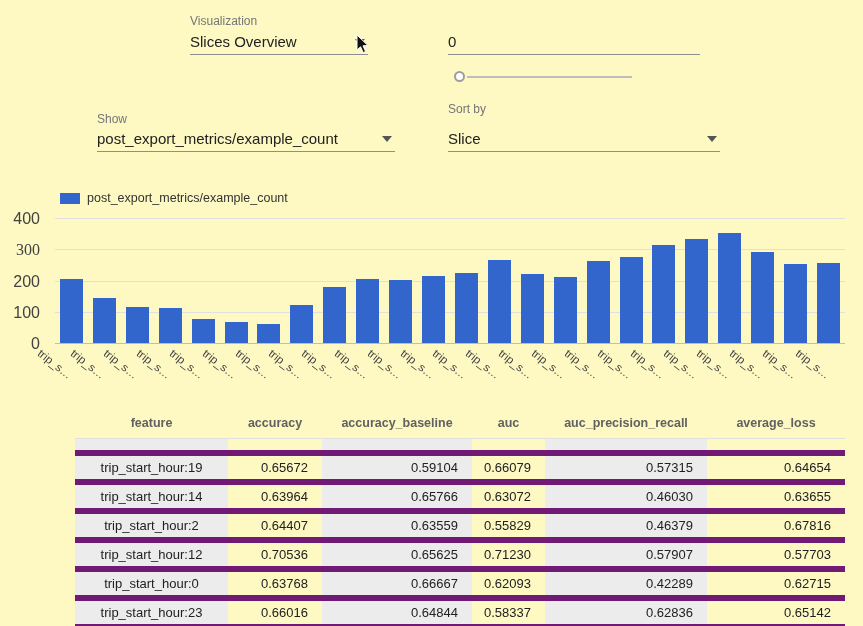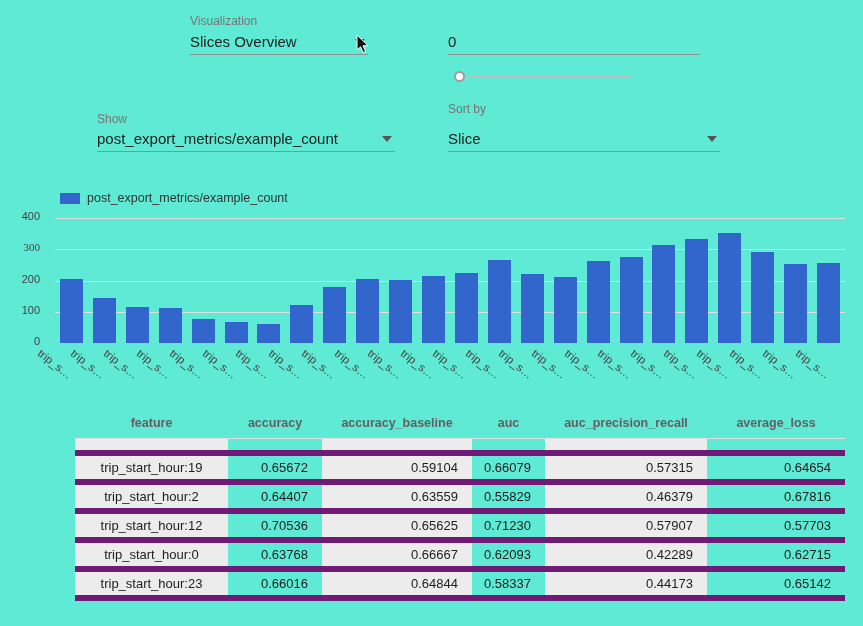--- a/index.html
+++ b/index.html
@@ -1,39 +1,39 @@
 <!DOCTYPE html>
 <html><head>
 <meta charset="utf-8">
 <style>
   *{margin:0;padding:0;box-sizing:border-box}
   html,body{background:#fff}
   body{font-family:"Liberation Sans","DejaVu Sans",sans-serif}
-  .page{position:relative;width:863px;height:626px;background:#5eead4;overflow:hidden}
+  .page{position:relative;width:863px;height:626px;background:#fef9c3;overflow:hidden}
 
   .ctrl-label{position:absolute;font-size:12px;color:#757575;white-space:nowrap}
   .dropdown{position:absolute;height:26px;border-bottom:1px solid #8f8f8f;display:flex;align-items:center;justify-content:space-between;cursor:pointer}
   .dd-value{font-size:15px;color:#212121;white-space:nowrap}
   .dd-arrow{width:0;height:0;border-left:5px solid transparent;border-right:5px solid transparent;border-top:6px solid #555;margin-right:3px;flex:0 0 auto}
 
   .underline-input{position:absolute;border-bottom:1px solid #8f8f8f;height:26px}
   .underline-input input{border:none;outline:none;font-size:15px;color:#212121;width:100%;height:100%;font-family:inherit;background:transparent;padding:0}
 
   .slider-track{position:absolute;height:2px;background:#bdbdbd}
   .slider-thumb{position:absolute;width:11px;height:11px;border:2px solid #9e9e9e;border-radius:50%;background:#fff}
 
   .legend{position:absolute;display:flex;align-items:center;gap:7px}
   .legend-swatch{width:20px;height:11px;display:inline-block;background:#3366cc}
   .legend-label{font-size:12.5px;color:#333}
 
   .plot{position:absolute;left:55px;top:218px;width:790px;height:125px}
   .gridline{position:absolute;left:0;right:0;height:1px;background:#e0e0e0}
   .bar{position:absolute;bottom:0;width:23px}
   .y-axis{position:absolute;left:0;top:218px;width:48px;height:125px}
-  .ytick{position:absolute;right:8px;font-size:11px;color:#424242;white-space:nowrap}
+  .ytick{position:absolute;right:8px;font-size:16px;color:#424242;white-space:nowrap}
   .x-axis{position:absolute;left:55px;top:345px;width:790px;height:50px}
   .xtick{position:absolute;top:2px;font-size:11.5px;color:#424242;transform:rotate(38deg);transform-origin:0 0;white-space:nowrap}
 
   table.metrics{position:absolute;left:75px;top:408px;width:770px;border-collapse:collapse;table-layout:fixed;font-size:13px;color:#212121}
   .metrics th{font-size:12.5px;color:#616161;font-weight:bold;height:30px;border-bottom:1px solid #e0e0e0;text-align:center;overflow:hidden;white-space:nowrap;cursor:pointer}
   .metrics td{height:29px;border-bottom:6px solid #701a75;overflow:hidden;white-space:nowrap}
   .metrics tr.filter-row td{height:15px}
   .shaded{background:#ececec}
   td.num{text-align:right;padding-right:14px}
   td.feat{text-align:center}
@@ -174,20 +174,28 @@
     <tbody>
         <tr>
           <td class="feat shaded">trip_start_hour:19</td>
           <td class="num">0.65672</td>
           <td class="num shaded">0.59104</td>
           <td class="num">0.66079</td>
           <td class="num shaded">0.57315</td>
           <td class="num">0.64654</td>
         </tr>
         <tr>
+          <td class="feat shaded">trip_start_hour:14</td>
+          <td class="num">0.63964</td>
+          <td class="num shaded">0.65766</td>
+          <td class="num">0.63072</td>
+          <td class="num shaded">0.46030</td>
+          <td class="num">0.63655</td>
+        </tr>
+        <tr>
           <td class="feat shaded">trip_start_hour:2</td>
           <td class="num">0.64407</td>
           <td class="num shaded">0.63559</td>
           <td class="num">0.55829</td>
           <td class="num shaded">0.46379</td>
           <td class="num">0.67816</td>
         </tr>
         <tr>
           <td class="feat shaded">trip_start_hour:12</td>
           <td class="num">0.70536</td>
@@ -202,21 +210,21 @@
           <td class="num shaded">0.66667</td>
           <td class="num">0.62093</td>
           <td class="num shaded">0.42289</td>
           <td class="num">0.62715</td>
         </tr>
         <tr>
           <td class="feat shaded">trip_start_hour:23</td>
           <td class="num">0.66016</td>
           <td class="num shaded">0.64844</td>
           <td class="num">0.58337</td>
-          <td class="num shaded">0.44173</td>
+          <td class="num shaded">0.62836</td>
           <td class="num">0.65142</td>
         </tr>
       </tbody>
   </table>
 
   <svg class="cursor" width="14" height="20" viewBox="0 0 14 20">
     <path d="M1,1 L1,16 L4.6,12.8 L7.2,18.6 L9.6,17.5 L7,11.8 L12,11.6 Z" fill="#111" stroke="#fff" stroke-width="1"></path>
   </svg>
 
 </div>

